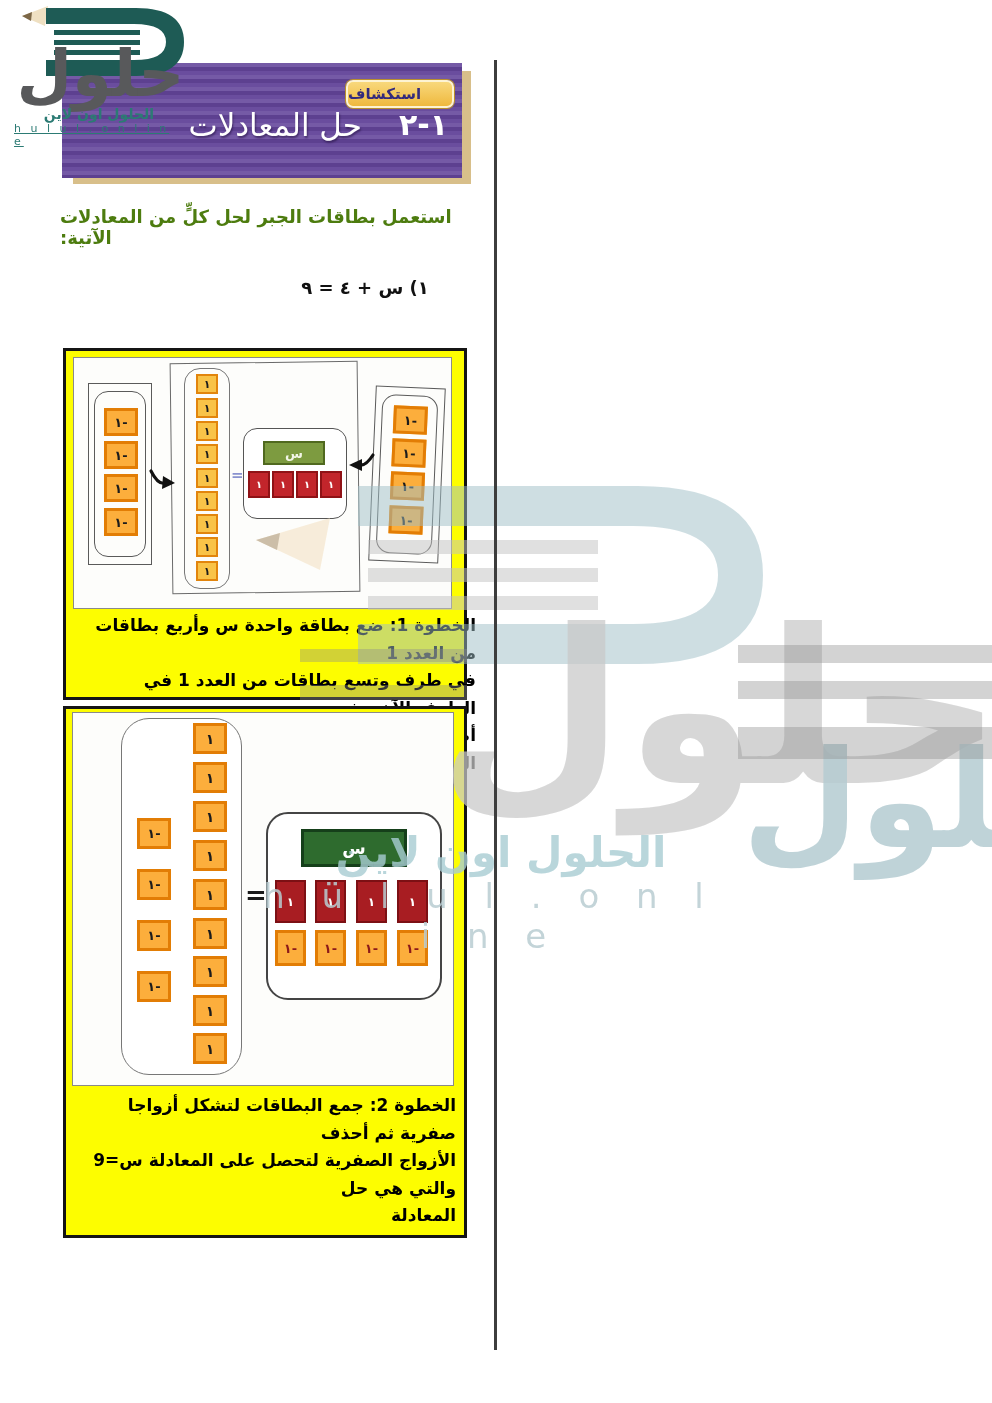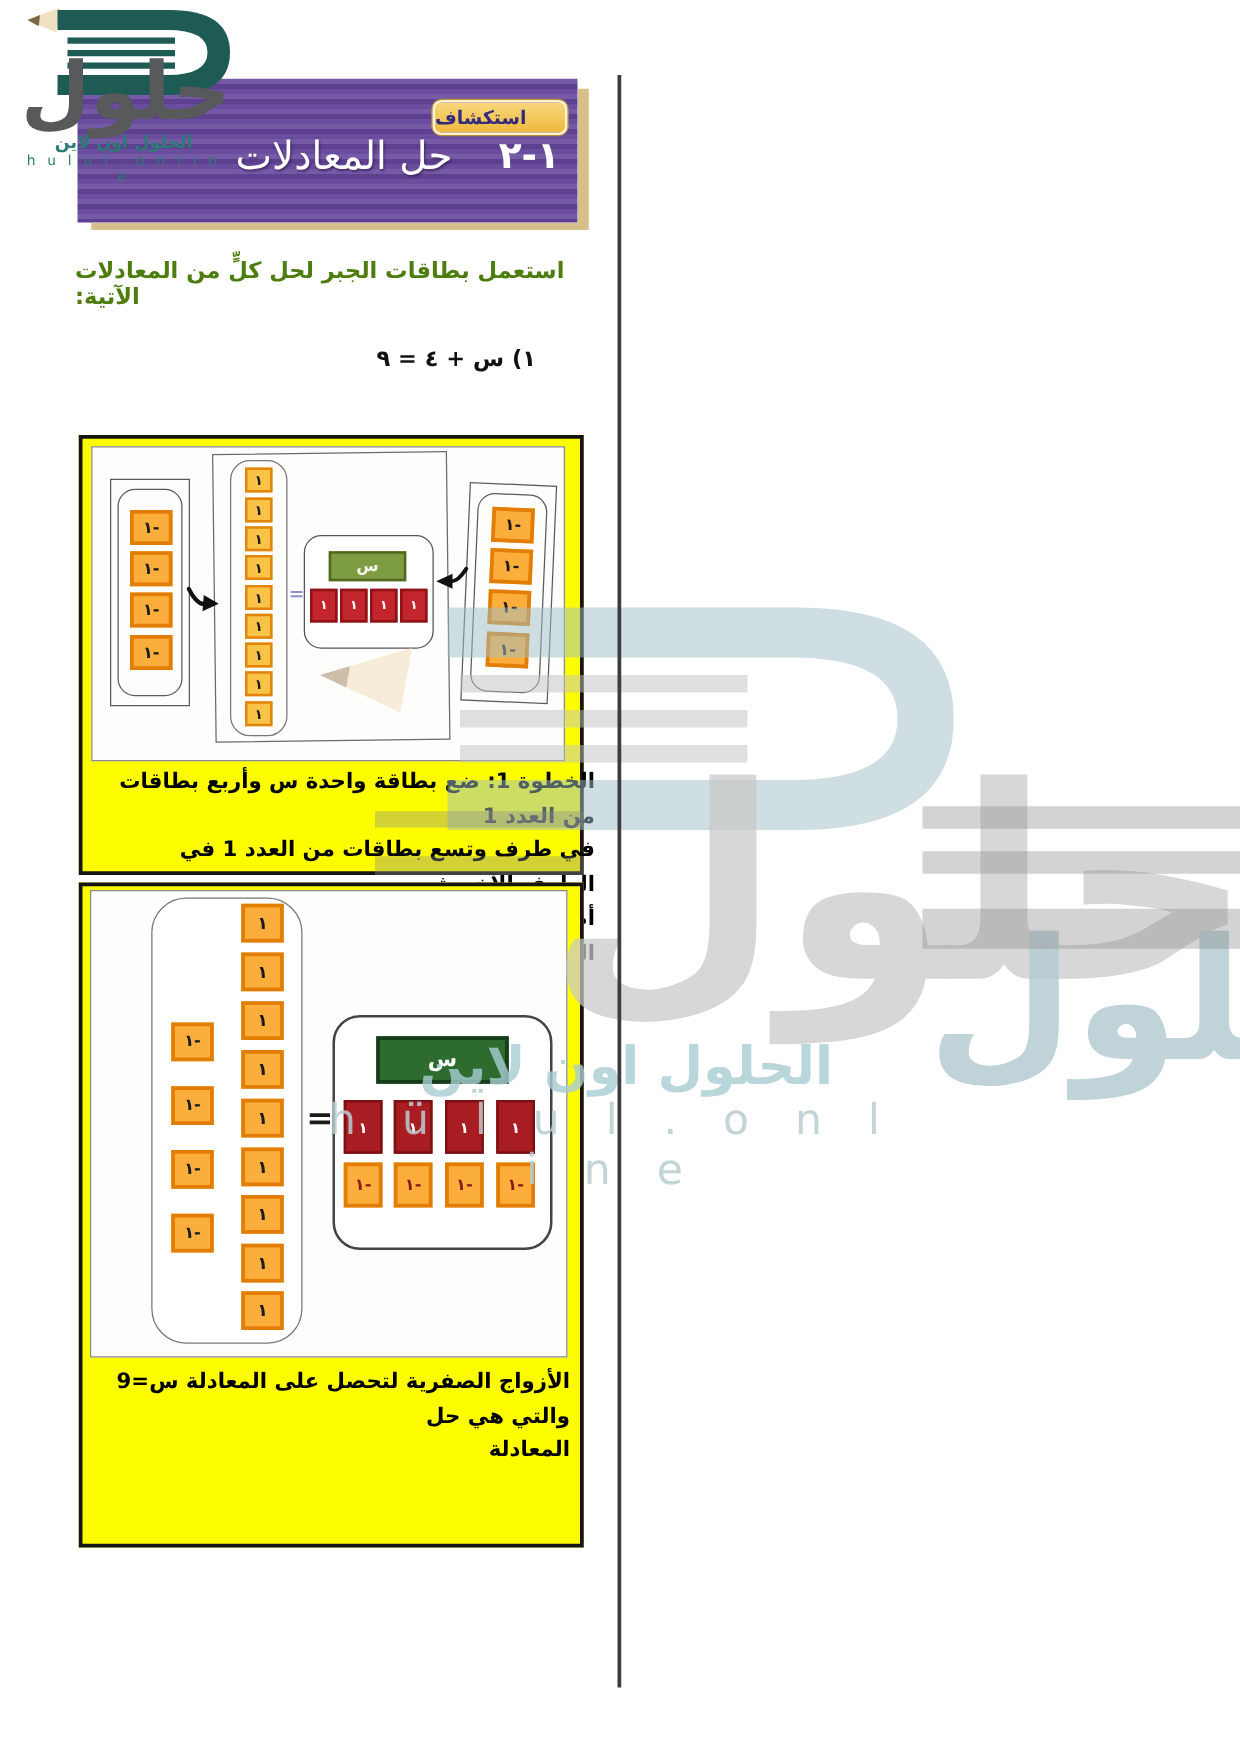--- a/index.html
+++ b/index.html
@@ -6,21 +6,21 @@
   .page{position:relative;width:992px;height:1403px;background:#ffffff;overflow:hidden;
         font-family:"DejaVu Sans",sans-serif;}
   .abs{position:absolute;}
 
   
   .logo-brand{position:absolute;left:8px;top:42px;width:185px;font-size:64px;font-weight:bold;
               color:#58595b;line-height:1;text-align:center;z-index:9;}
   .logo-line-ar{position:absolute;left:14px;top:106px;width:170px;font-size:14px;font-weight:bold;
                 color:#2c7b74;text-align:center;z-index:9;}
   .logo-line-en{position:absolute;left:14px;top:122px;width:170px;font-size:11px;
-                color:#2c7b74;text-align:center;letter-spacing:3px;z-index:9;}
+                color:#2c7b74;letter-spacing:3px;z-index:9;text-decoration:underline;}
 
   
   .header{position:absolute;left:62px;top:63px;width:400px;height:115px;
           background:repeating-linear-gradient(to bottom,#755aa6 0 4px,#5d4090 4px 8px,#6a4d9e 8px 12px);
           box-shadow:10px 7px 0 -1px #d8bf8a;z-index:3;}
   .hdr-lab{position:absolute;left:0;right:70px;top:6px;text-align:center;color:#fff;
            font-size:18px;font-weight:bold;}
   .hdr-badge{position:absolute;right:8px;top:17px;width:104px;height:24px;line-height:24px;
              background:linear-gradient(#f8d87c,#efb93e);border:2px solid #fdf3d2;border-radius:7px;
              color:#332a7d;font-size:15px;font-weight:bold;
@@ -276,20 +276,21 @@
       <span dir="ltr">١-</span>
     </div>
   <div class="tile t-orneg2" style="left:356px;top:930px;width:31px;height:36px;font-size:13px;">
       <span dir="ltr">١-</span>
     </div>
   <div class="tile t-orneg2" style="left:397px;top:930px;width:31px;height:36px;font-size:13px;">
       <span dir="ltr">١-</span>
     </div>
 
   <div class="steptext st2">
+    <div>الخطوة 2: جمع البطاقات لتشكل أزواجا صفرية ثم أحذف</div>
     <div>الأزواج الصفرية لتحصل على المعادلة س=9 والتي هي حل</div>
     <div>المعادلة</div>
   </div>
 
   <svg class="abs wm" style="left:238px;top:478px;width:545px;height:210px;opacity:.5;" viewBox="0 0 545 210">
     <polygon points="18,62 92,40 82,92" fill="#f2ddba"></polygon>
     <polygon points="18,62 42,55 39,72" fill="#9c8158"></polygon>
     <path d="M120,8 H400 Q525,8 525,97 Q525,186 400,186 H120 V146 H395 Q480,146 480,97 Q480,48 395,48 H120 Z" fill="#9fbfc7" fill-rule="evenodd"></path>
     <rect x="130" y="62" width="230" height="14" fill="#c2c2c2"></rect>
     <rect x="130" y="90" width="230" height="14" fill="#c2c2c2"></rect>

